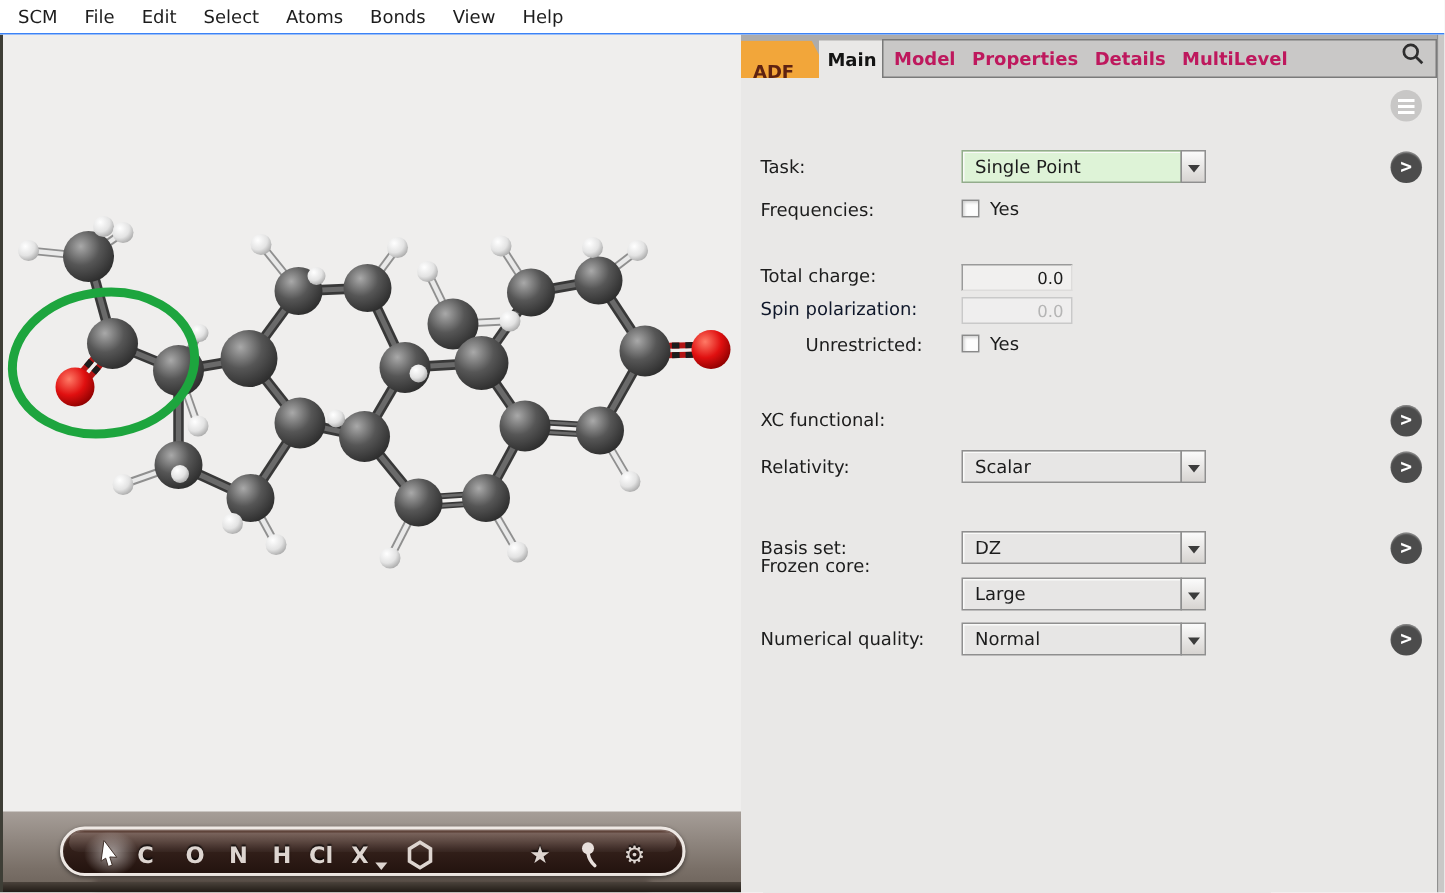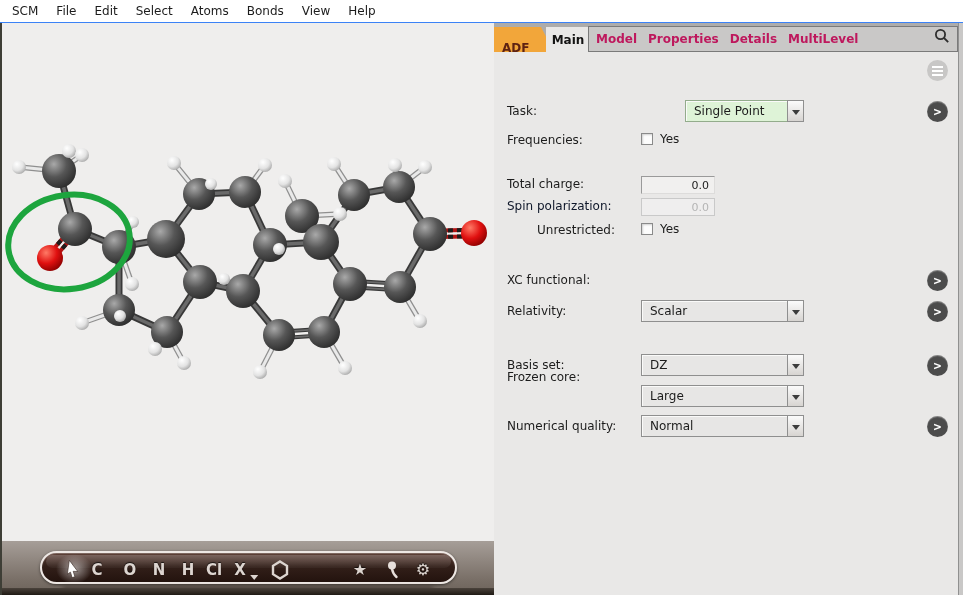--- a/index.html
+++ b/index.html
@@ -59,21 +59,21 @@
         display:flex; flex-direction:column; align-items:center; justify-content:center; gap:2px; cursor:default; }
   #more-btn i { display:block; width:11px; height:2px; background:#ffffff; }
 
   .form-label { position:absolute; left:13px; white-space:nowrap; }
   .form-label.disabled { color:#0f172a; }
 
   .combo { position:absolute; left:147px; width:163px; height:22px; cursor:default; }
   .combo .field { position:absolute; left:0; top:0; right:16px; bottom:0; background:#e7e6e5;
         border:1px solid #8f8f8f; box-shadow:inset 1px 1px 0 #fafaf9;
         display:flex; align-items:center; padding-left:8px; }
-  .combo.highlight .field { background:#def3d7; border-color:#93ac8c;margin-left:44px; }
+  .combo.highlight .field { background:#def3d7; border-color:#93ac8c; }
   .combo .btn { position:absolute; right:0; top:0; width:17px; height:22px;
         background:linear-gradient(#fbfbfb,#d7d4d1); border:1px solid #8f8f8f;
         display:flex; align-items:center; justify-content:center; }
   .combo .btn::after { content:""; width:0; height:0; border-left:4px solid transparent; border-right:4px solid transparent; border-top:5px solid #3c3c3c; margin-top:2px; }
 
   .textinput { position:absolute; left:147px; width:74px; height:18px; background:#f1f0ef;
         border:1px solid #9a9a9a; border-bottom-color:#dddcdb; border-right-color:#dddcdb;
         font-size:11px; text-align:right; padding:2px 5px 0 0; }
   .textinput.disabled { color:#b5b5b5; border-color:#c9c9c9; background:#efeeee; }
 

